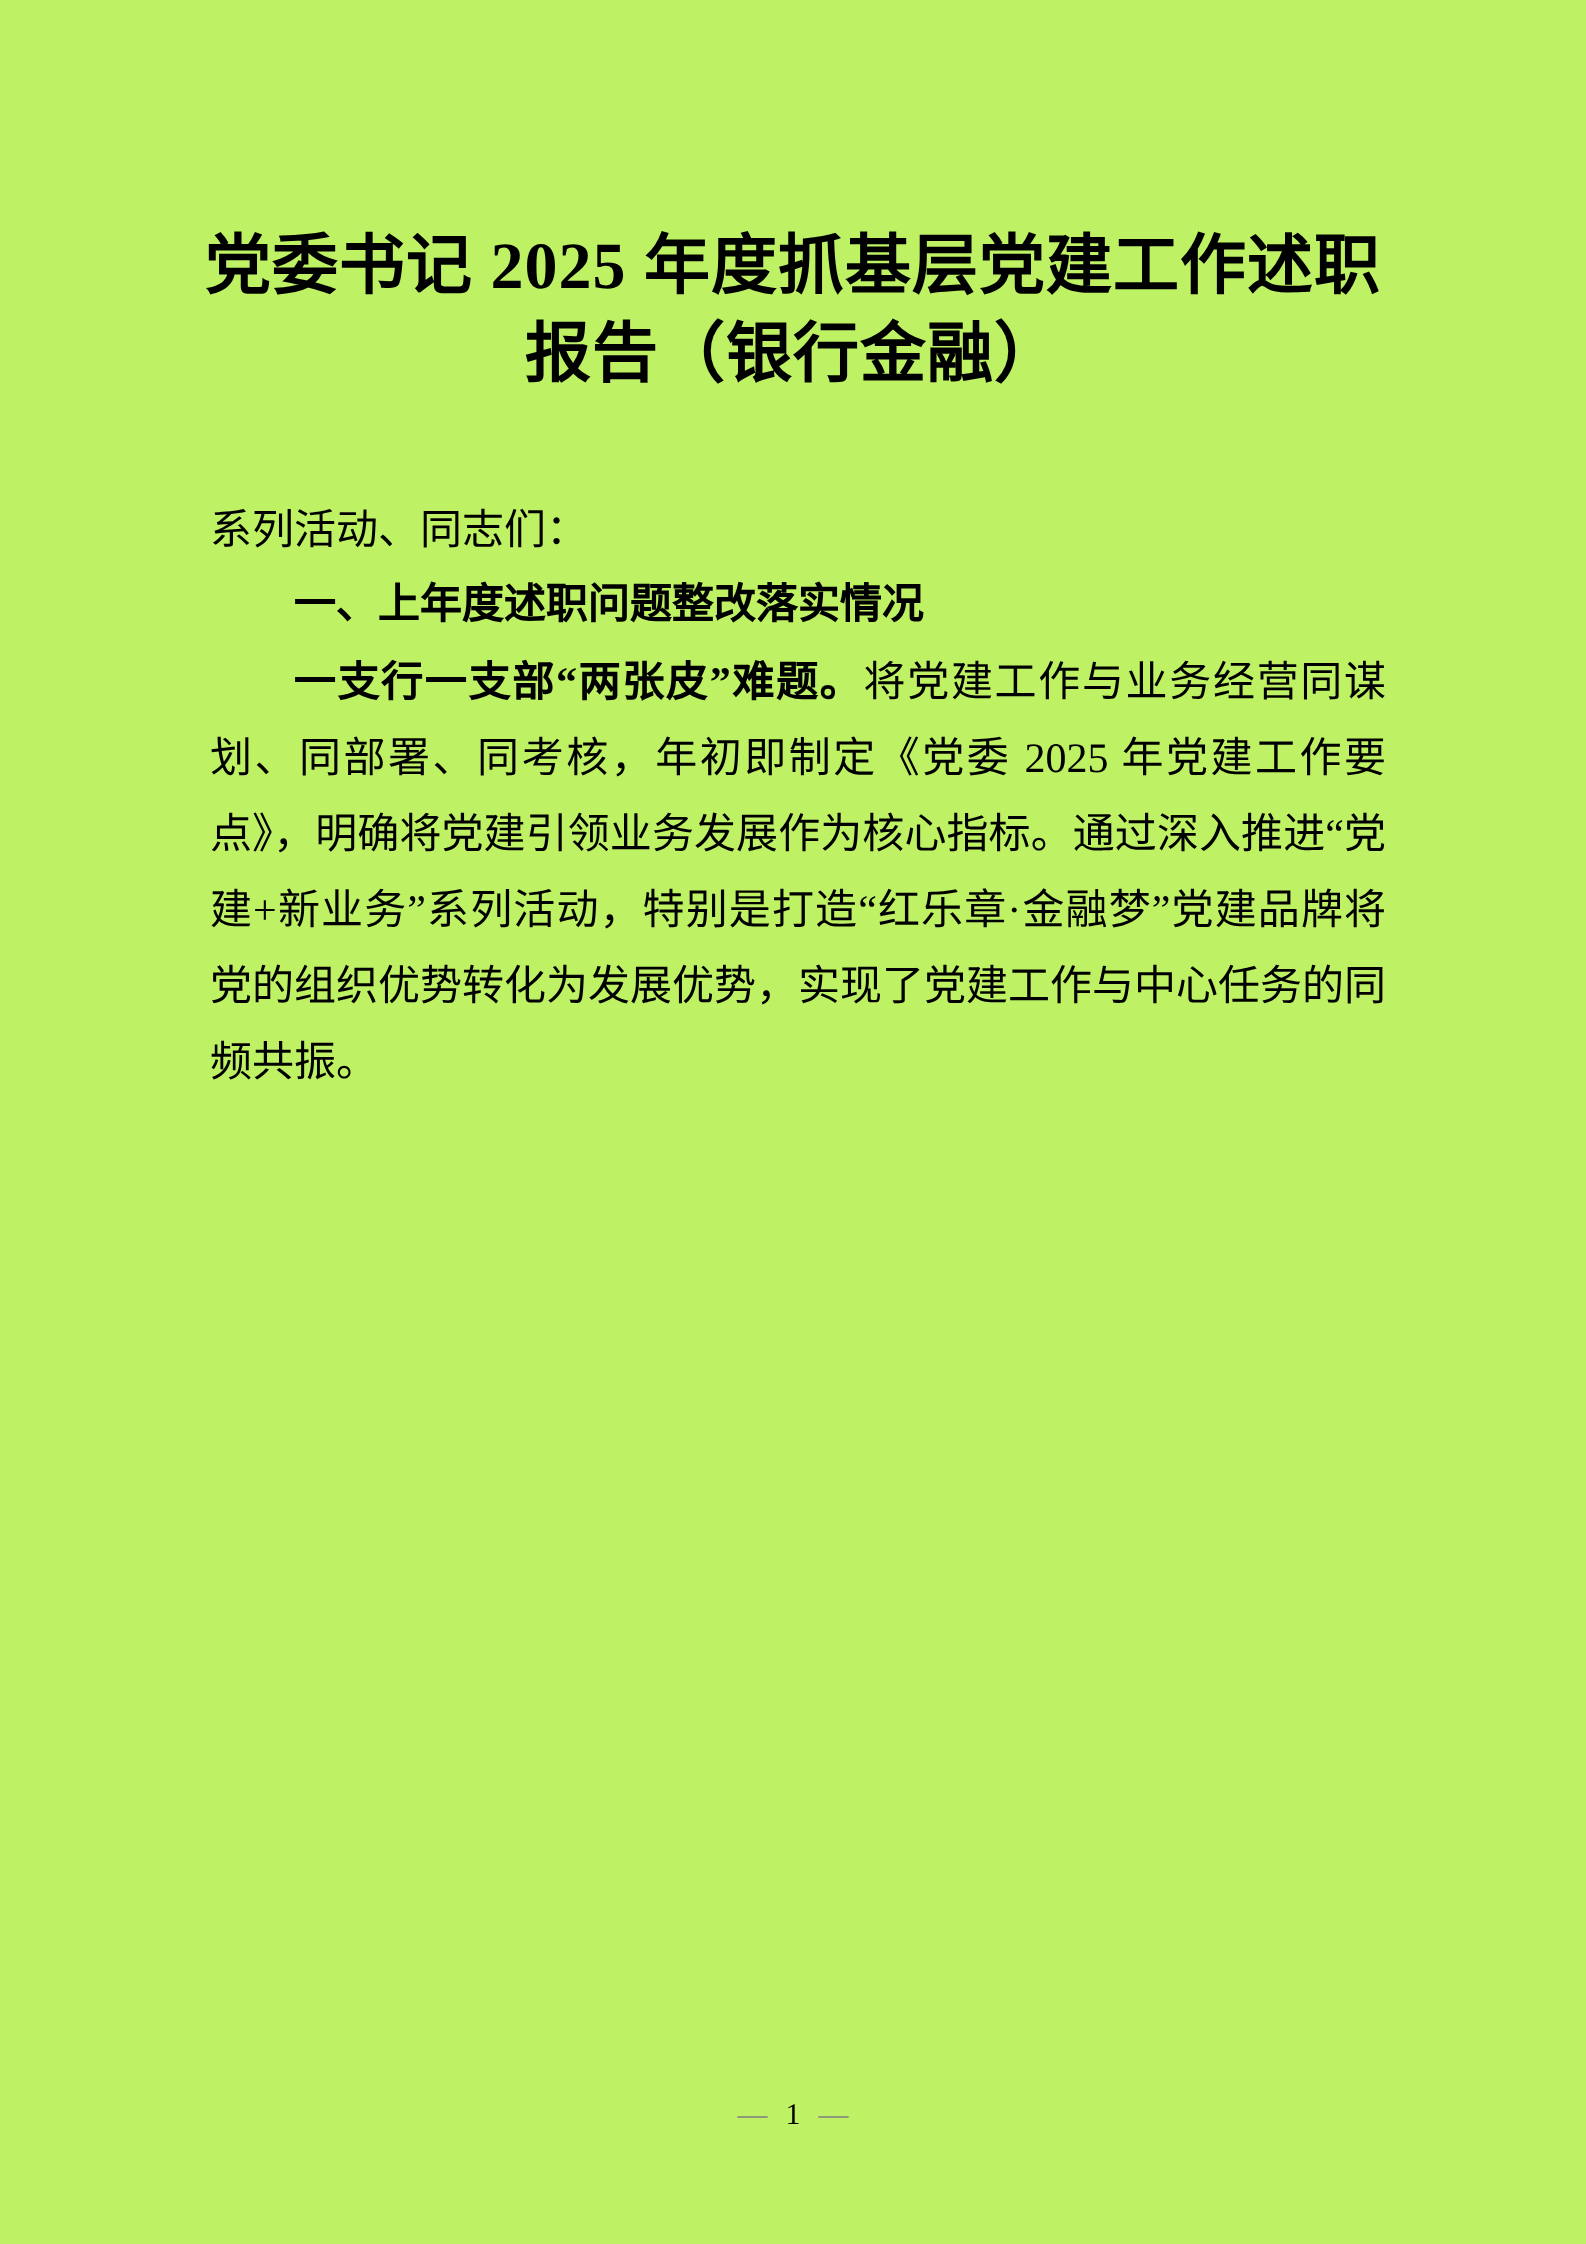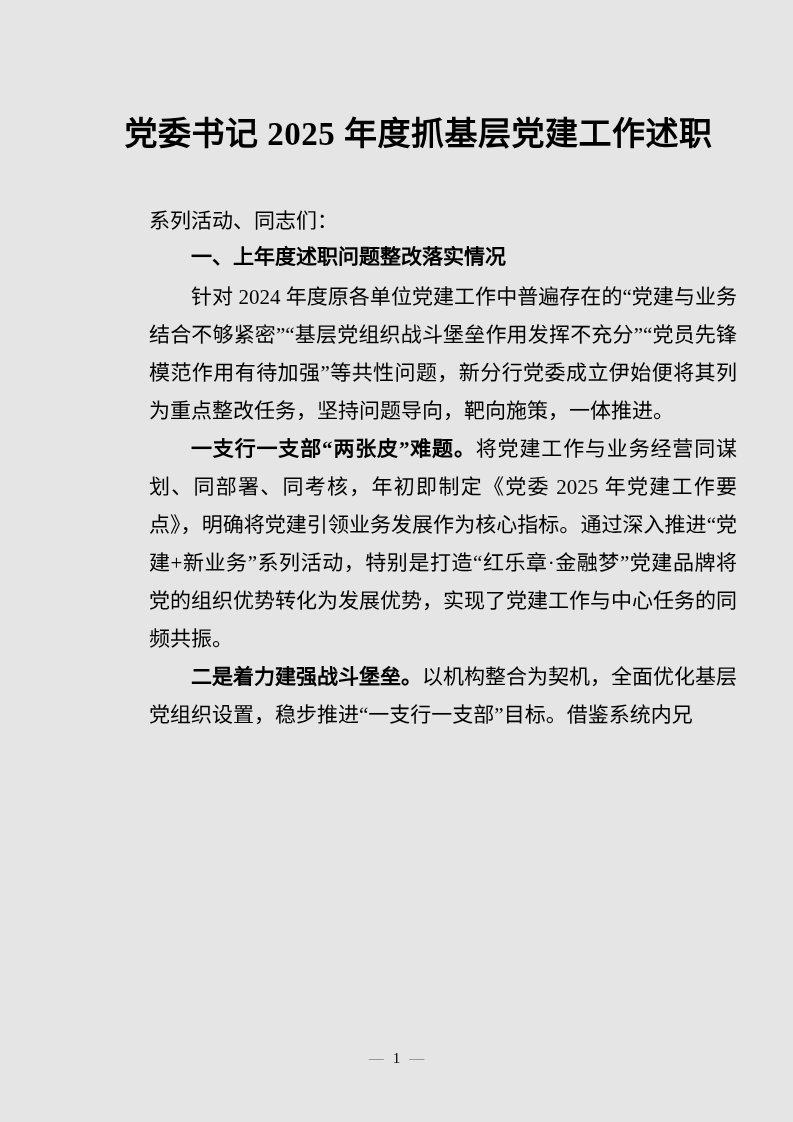--- a/index.html
+++ b/index.html
@@ -8,22 +8,21 @@
     width: 793px;
     height: 1122px;
     position: relative;
     overflow: hidden;
     color: #000000;
     font-family: "Liberation Serif", serif;
   }
   .page {
     position: absolute;
     inset: 0;
-    background: #e5e5e5;
-    padding-left: 44px;
+    background: #bef264;
   }
   .doc-title {
     margin: 112px 48px 0 48px;
     text-align: center;
     font-weight: bold;
     font-size: 33px;
     line-height: 44px;
     font-family: "Liberation Serif", serif;
     letter-spacing: 0.5px;
   }
@@ -31,21 +30,21 @@
     width: 588px;
     margin: 46px 0 0 105px;
     font-size: 21px;
     line-height: 38px;
     text-align: justify;
     text-justify: inter-ideograph;
   }
   .content p { text-indent: 2em; }
   .content p.salutation { text-indent: 0; }
   .section-heading {
-    font-family: Liberation Mono, monospace;
+    font-family: Liberation Sans, sans-serif;
     font-weight: bold;
     text-indent: 2em;
     font-size: 21px;
     line-height: 38px;
   }
   .lead { font-weight: bold; }
   .footer {
     position: absolute;
     bottom: 56px;
     left: 0;
@@ -58,32 +57,31 @@
   .footer .dash { color: #808080; letter-spacing: 0; }
   .footer .num { color: #000000; margin: 0 9px; }
 </style>
 </head>
 <body>
 
 <div class="page">
 
   <div class="doc-title">
     <div>党委书记 2025 年度抓基层党建工作述职</div>
+    <div>报告（银行金融）</div>
   </div>
 
   <div class="content">
     <p class="salutation">系列活动、同志们：</p>
 
 
     <div class="section-heading">一、上年度述职问题整改落实情况</div>
 
-    <p>针对 2024 年度原各单位党建工作中普遍存在的“党建与业务结合不够紧密”“基层党组织战斗堡垒作用发挥不充分”“党员先锋模范作用有待加强”等共性问题，新分行党委成立伊始便将其列为重点整改任务，坚持问题导向，靶向施策，一体推进。</p>
 
     <p><span class="lead">一支行一支部“两张皮”难题。</span><span>将党建工作与业务经营同谋划、同部署、同考核，年初即制定《党委 2025 年党建工作要点》，明确将党建引领业务发展作为核心指标。通过深入推进“党建+新业务”系列活动，特别是打造“红乐章·金融梦”党建品牌将党的组织优势转化为发展优势，实现了党建工作与中心任务的同频共振。</span></p>
 
-    <p><span class="lead">二是着力建强战斗堡垒。</span><span>以机构整合为契机，全面优化基层党组织设置，稳步推进“一支行一支部”目标。借鉴系统内兄</span></p>
   </div>
 
   <div class="footer">
     <span class="dash">—</span><span class="num">1</span><span class="dash">—</span>
   </div>
 
 </div>
 
 </body></html>

